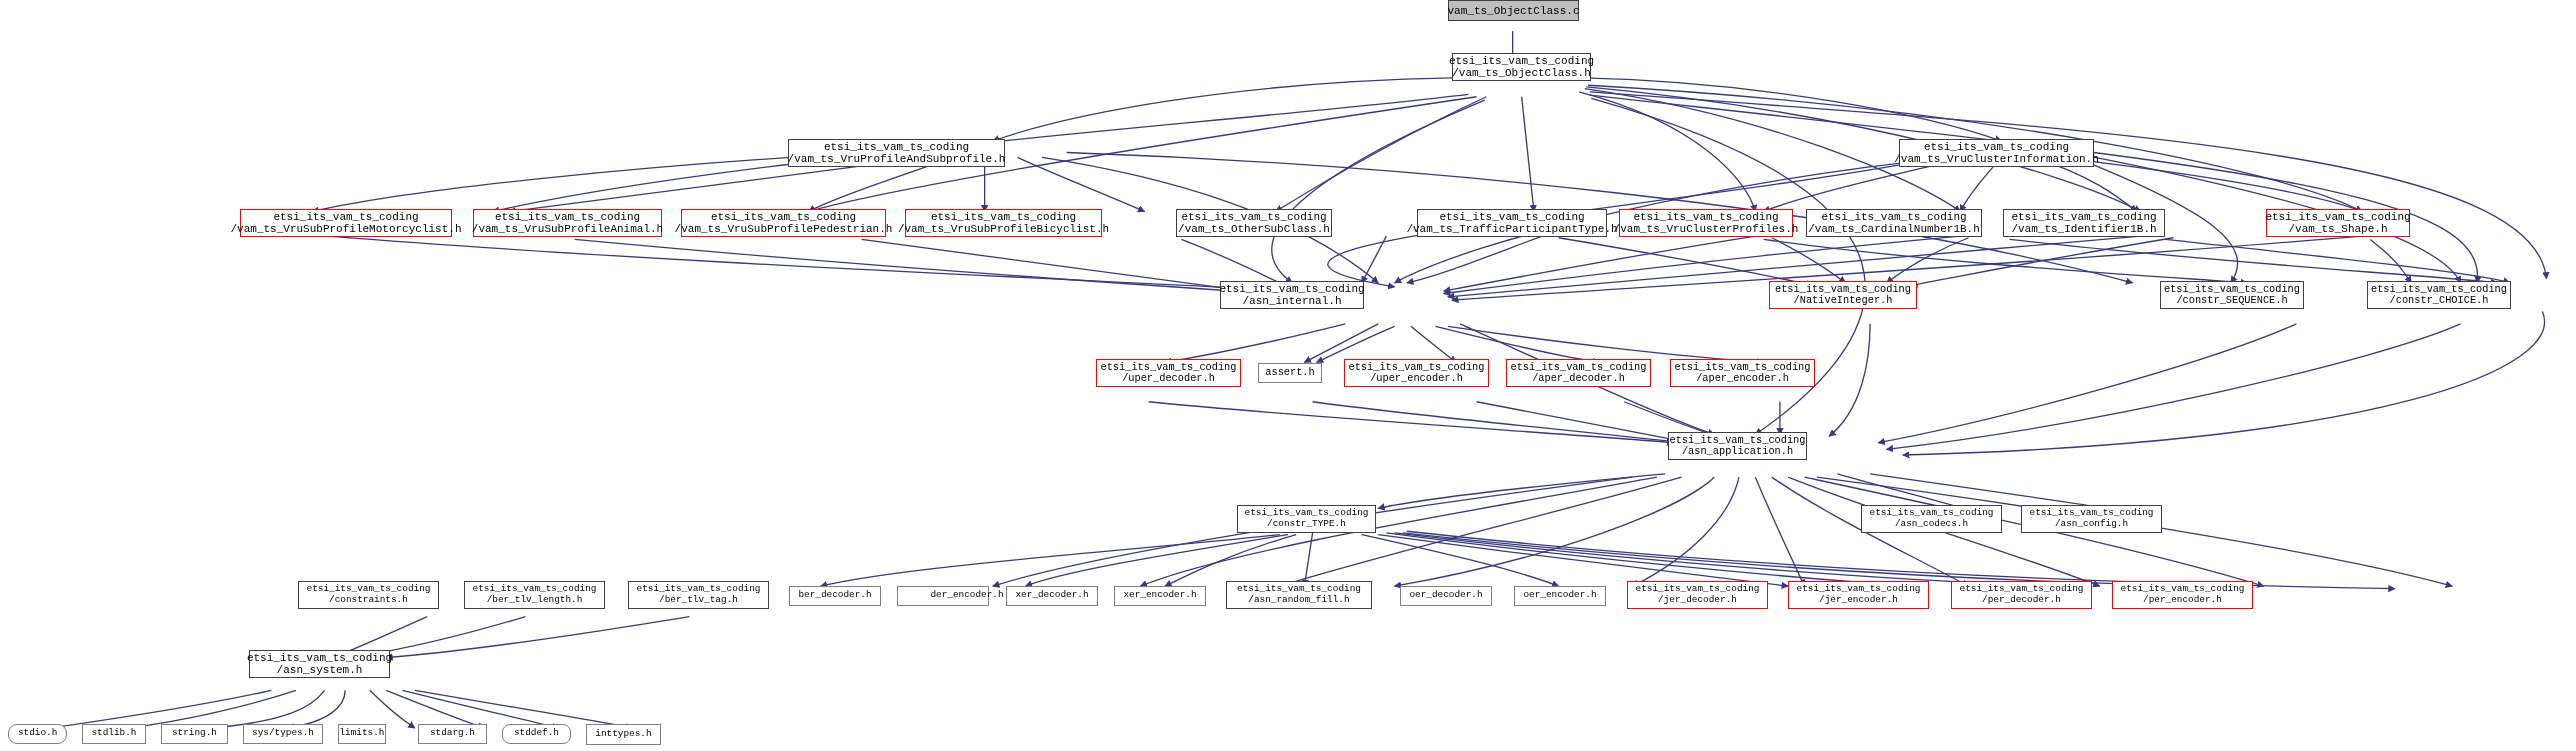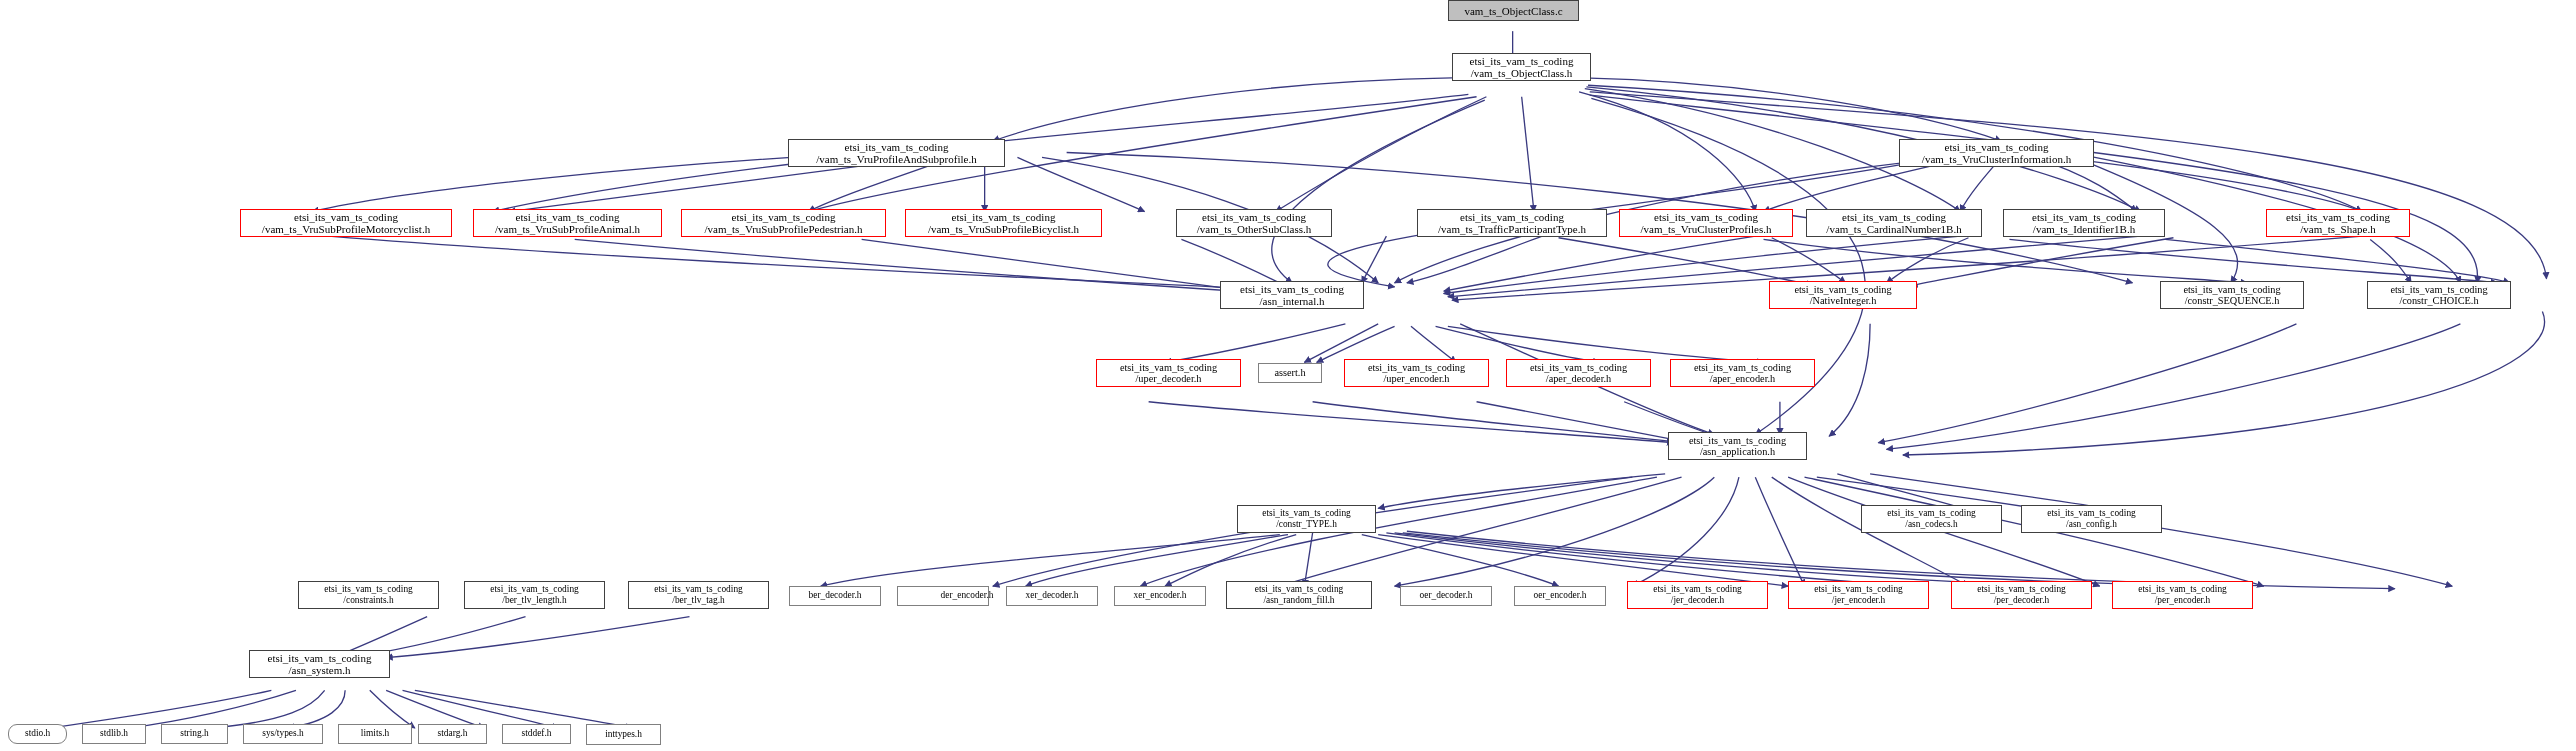--- a/index.html
+++ b/index.html
@@ -2,21 +2,21 @@
 <html style="font-size:13px"><head>
 <meta charset="utf-8">
 <title>vam_ts_ObjectClass.c include dependency graph</title>
 <style>
   html,body{margin:0;padding:0;background:#ffffff;}
   #canvas{
     position:relative;
     width:2576px;
     height:751px;
     background:#ffffff;
-    font-family:Liberation Serif, serif;
+    font-family:Liberation Mono, monospace;
     overflow:hidden;
   }
   svg#edges{
     position:absolute;
     left:0; top:0;
     width:2576px;
     height:751px;
     pointer-events:none;
   }
   .node{
@@ -384,29 +384,29 @@
   </div>
 
   <div class="node gray-border tiny" style="left:161px;top:724px;width:67px;height:19.7px;">
     <span class="ln">string.h</span>
   </div>
 
   <div class="node gray-border tiny" style="left:243px;top:724px;width:80px;height:19.7px;">
     <span class="ln">sys/types.h</span>
   </div>
 
-  <div class="node gray-border tiny" style="left:338px;top:724px;width:74px;height:19.7px;">
+  <div class="node gray-border tiny" style="left:338px;top:724px;width:48px;height:19.7px;">
     <span class="ln">limits.h</span>
   </div>
 
   <div class="node gray-border tiny" style="left:418px;top:724px;width:69px;height:19.7px;">
     <span class="ln">stdarg.h</span>
   </div>
 
-  <div class="node gray-border tiny" style="left:502px;top:724px;width:69px;height:19.7px;">
+  <div class="node gray-border tiny" style="left:502px;top:724px;width:69px;height:19.7px;border-radius:8px;">
     <span class="ln">stddef.h</span>
   </div>
 
   <div class="node gray-border tiny" style="left:586px;top:724px;width:75px;height:21px;">
     <span class="ln">inttypes.h</span>
   </div>
 
 </div>
 
 

